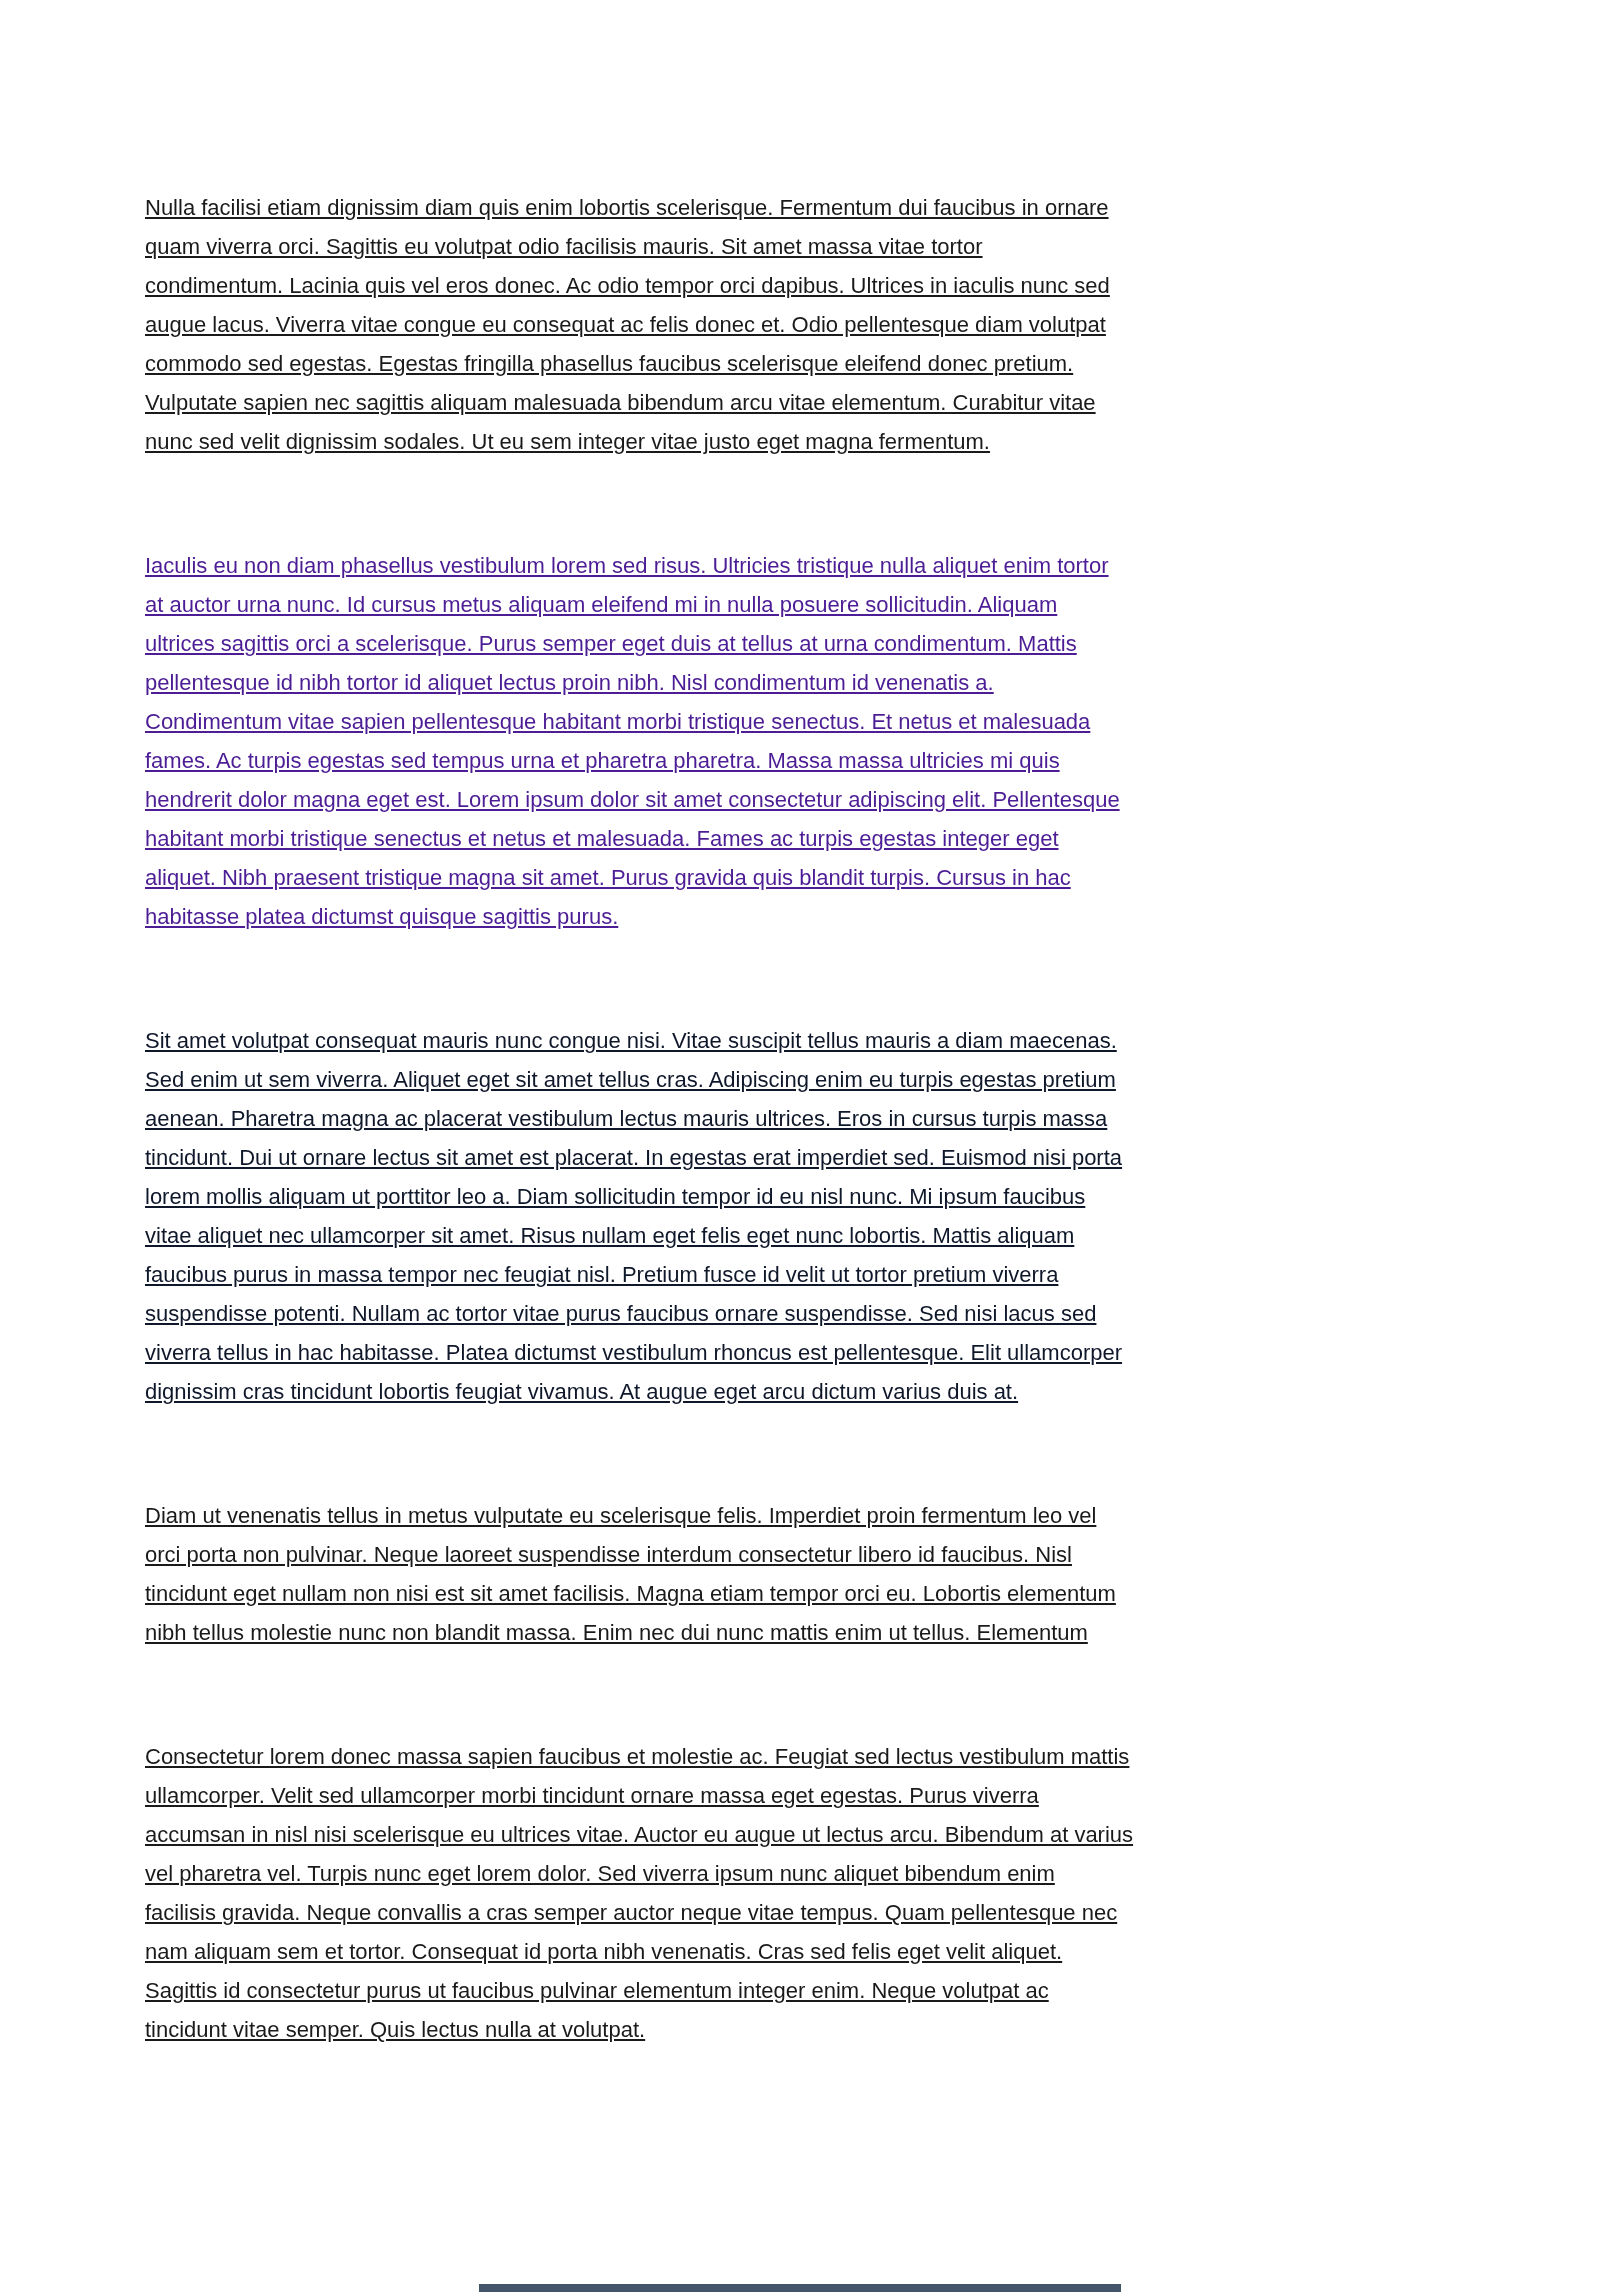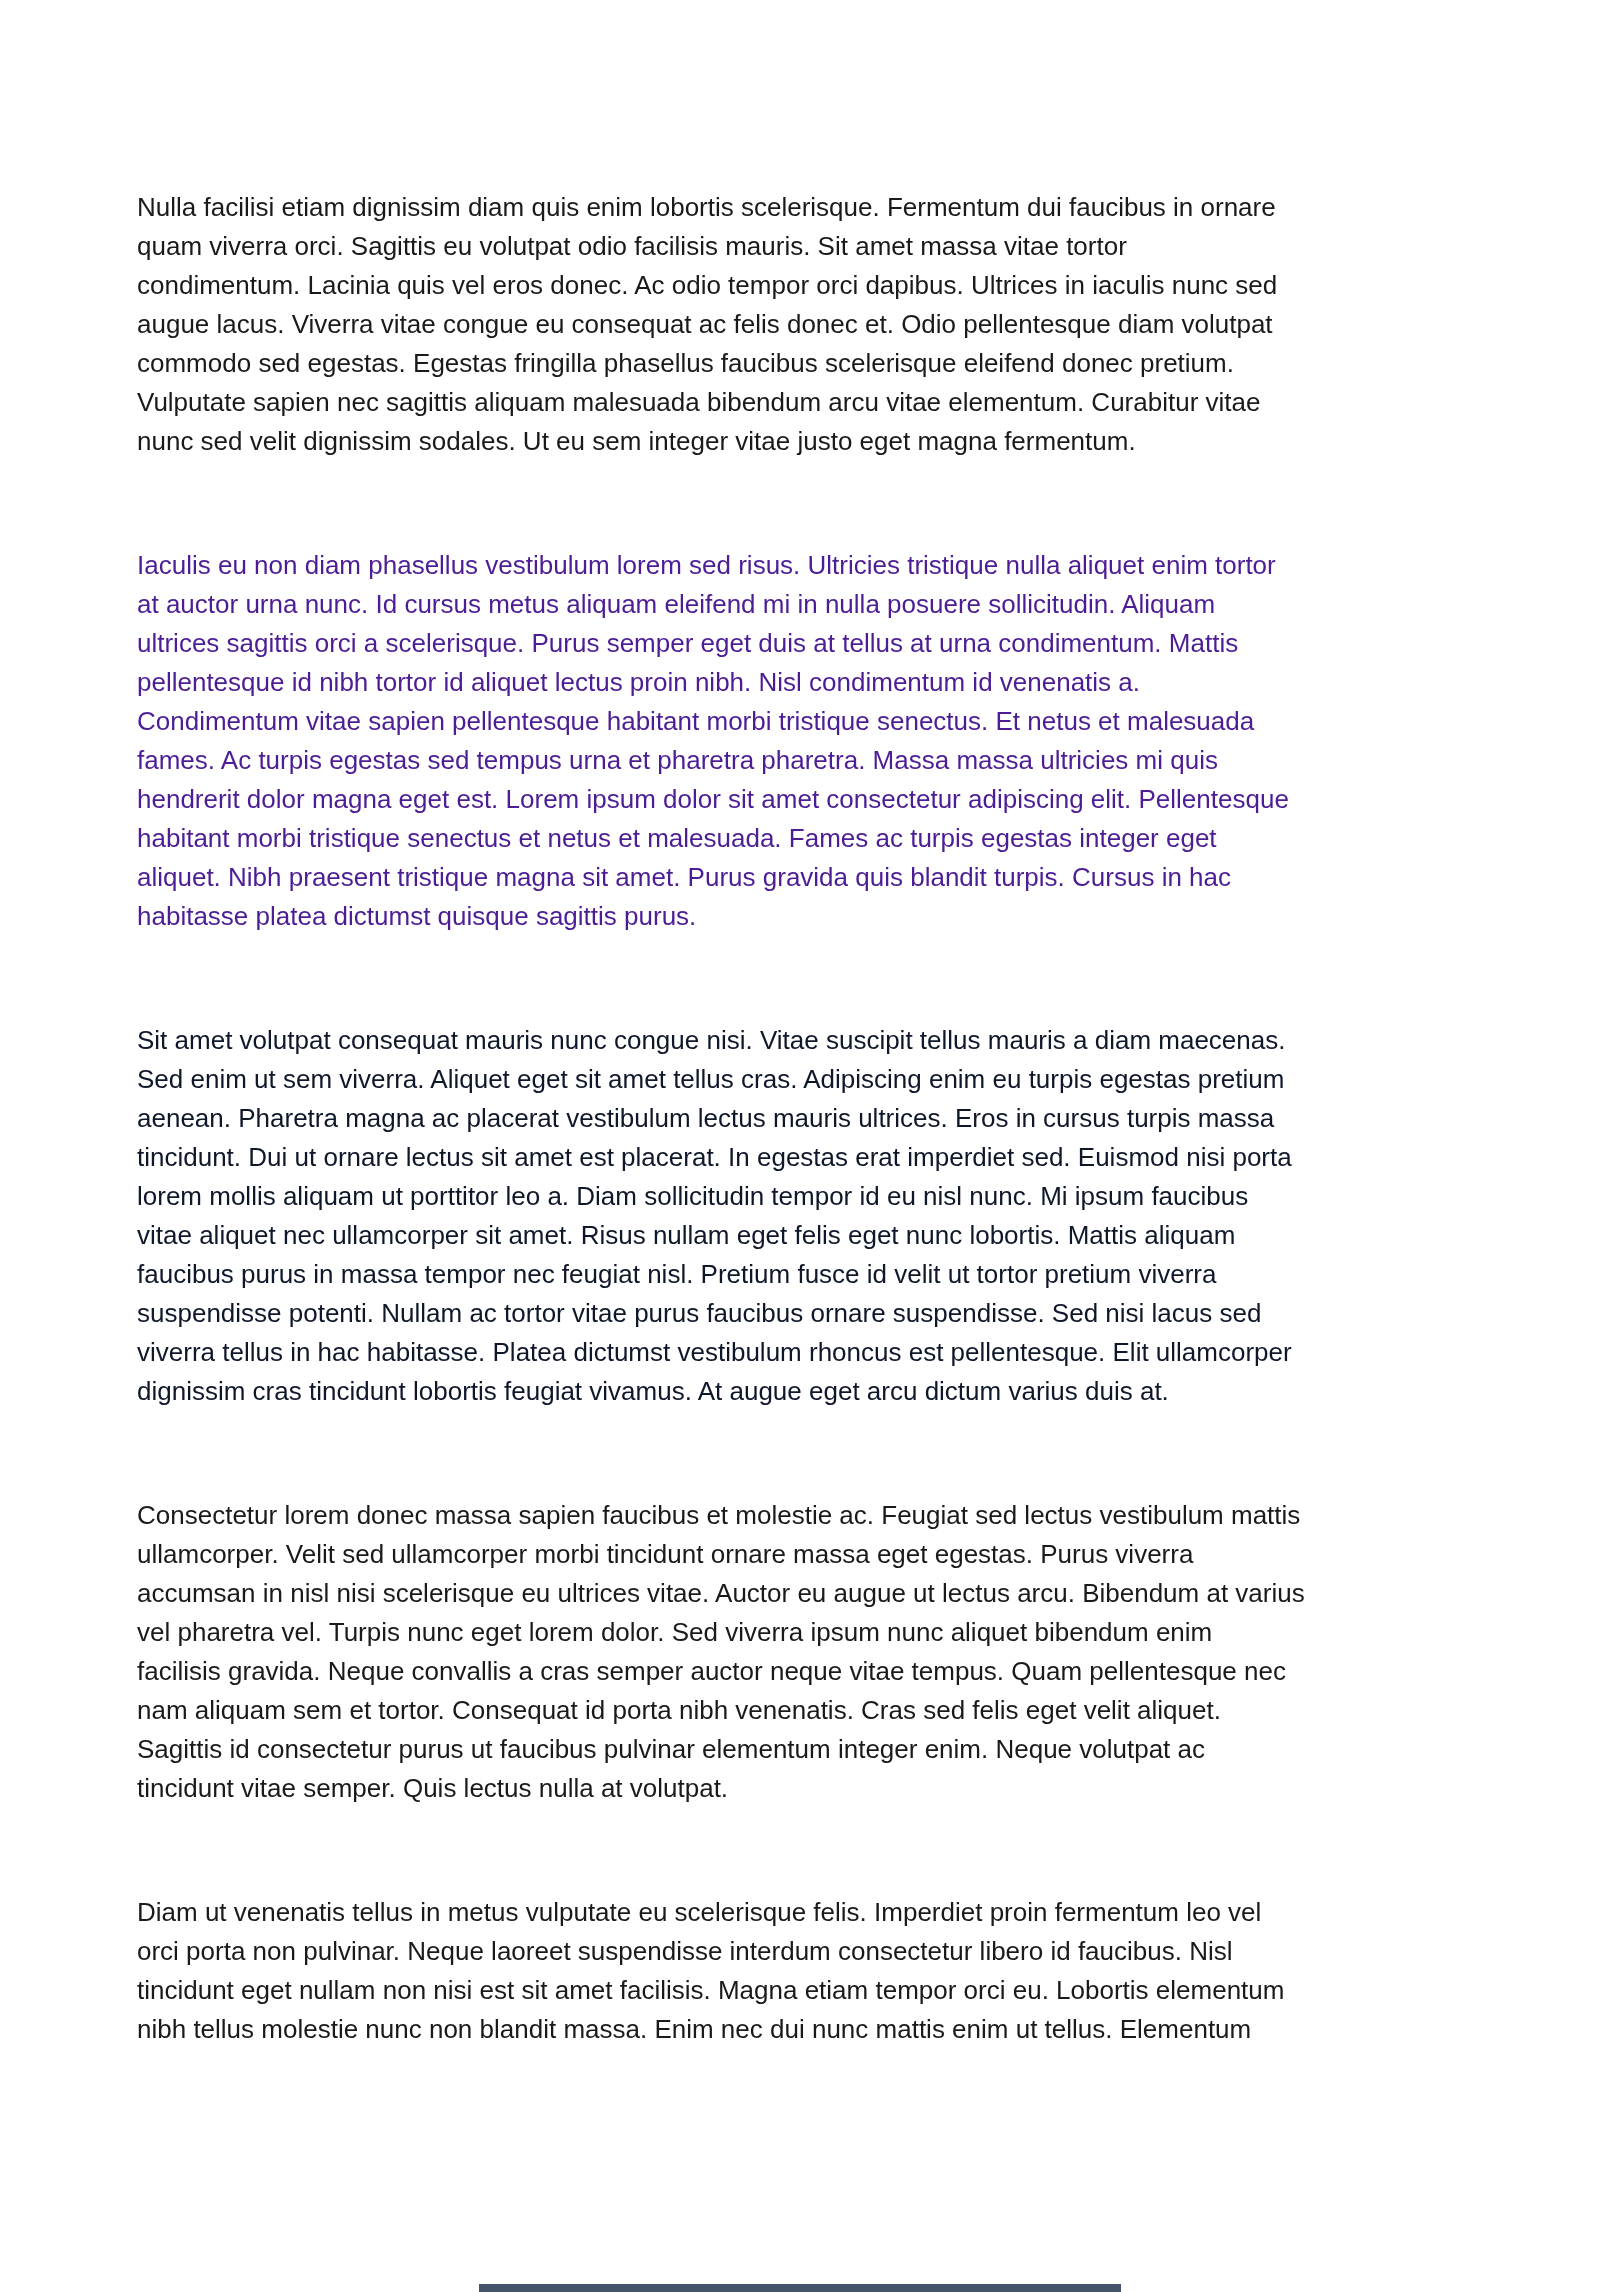--- a/index.html
+++ b/index.html
@@ -21,26 +21,27 @@
     height: 2293px;
     background: #ffffff;
   }
   .doc-content {
     position: absolute;
     left: 133px;
     top: 188px;
     width: 1255px;
   }
   .doc-content p {
-    margin: 0 0 85px 4px;
-    font-size: 26px;
+    margin: 0 0 85px 12px;
+    font-size: 22px;
     line-height: 39px;
     color: #1a1a1a;
     white-space: pre-line;
     text-align: left;
+    text-decoration: underline;
   }
   .bottom-bar {
     position: absolute;
     left: 479px;
     top: 2284px;
     width: 642px;
     height: 8.8px;
     background: #44546a;
   }
 </style>
@@ -69,28 +70,28 @@
       <p style="color: #0f172a;">Sit amet volutpat consequat mauris nunc congue nisi. Vitae suscipit tellus mauris a diam maecenas.
 Sed enim ut sem viverra. Aliquet eget sit amet tellus cras. Adipiscing enim eu turpis egestas pretium
 aenean. Pharetra magna ac placerat vestibulum lectus mauris ultrices. Eros in cursus turpis massa
 tincidunt. Dui ut ornare lectus sit amet est placerat. In egestas erat imperdiet sed. Euismod nisi porta
 lorem mollis aliquam ut porttitor leo a. Diam sollicitudin tempor id eu nisl nunc. Mi ipsum faucibus
 vitae aliquet nec ullamcorper sit amet. Risus nullam eget felis eget nunc lobortis. Mattis aliquam
 faucibus purus in massa tempor nec feugiat nisl. Pretium fusce id velit ut tortor pretium viverra
 suspendisse potenti. Nullam ac tortor vitae purus faucibus ornare suspendisse. Sed nisi lacus sed
 viverra tellus in hac habitasse. Platea dictumst vestibulum rhoncus est pellentesque. Elit ullamcorper
 dignissim cras tincidunt lobortis feugiat vivamus. At augue eget arcu dictum varius duis at.</p>
+      <p style="color: rgb(26, 26, 26);">Diam ut venenatis tellus in metus vulputate eu scelerisque felis. Imperdiet proin fermentum leo vel
+orci porta non pulvinar. Neque laoreet suspendisse interdum consectetur libero id faucibus. Nisl
+tincidunt eget nullam non nisi est sit amet facilisis. Magna etiam tempor orci eu. Lobortis elementum
+nibh tellus molestie nunc non blandit massa. Enim nec dui nunc mattis enim ut tellus. Elementum</p>
       <p style="color: rgb(26, 26, 26);">Consectetur lorem donec massa sapien faucibus et molestie ac. Feugiat sed lectus vestibulum mattis
 ullamcorper. Velit sed ullamcorper morbi tincidunt ornare massa eget egestas. Purus viverra
 accumsan in nisl nisi scelerisque eu ultrices vitae. Auctor eu augue ut lectus arcu. Bibendum at varius
 vel pharetra vel. Turpis nunc eget lorem dolor. Sed viverra ipsum nunc aliquet bibendum enim
 facilisis gravida. Neque convallis a cras semper auctor neque vitae tempus. Quam pellentesque nec
 nam aliquam sem et tortor. Consequat id porta nibh venenatis. Cras sed felis eget velit aliquet.
 Sagittis id consectetur purus ut faucibus pulvinar elementum integer enim. Neque volutpat ac
 tincidunt vitae semper. Quis lectus nulla at volutpat.</p>
-      <p style="color: rgb(26, 26, 26);">Diam ut venenatis tellus in metus vulputate eu scelerisque felis. Imperdiet proin fermentum leo vel
-orci porta non pulvinar. Neque laoreet suspendisse interdum consectetur libero id faucibus. Nisl
-tincidunt eget nullam non nisi est sit amet facilisis. Magna etiam tempor orci eu. Lobortis elementum
-nibh tellus molestie nunc non blandit massa. Enim nec dui nunc mattis enim ut tellus. Elementum</p>
     </div>
   <div class="bottom-bar" style="background: rgb(68, 84, 106);"></div>
 </div>
 
 
 </body></html>

